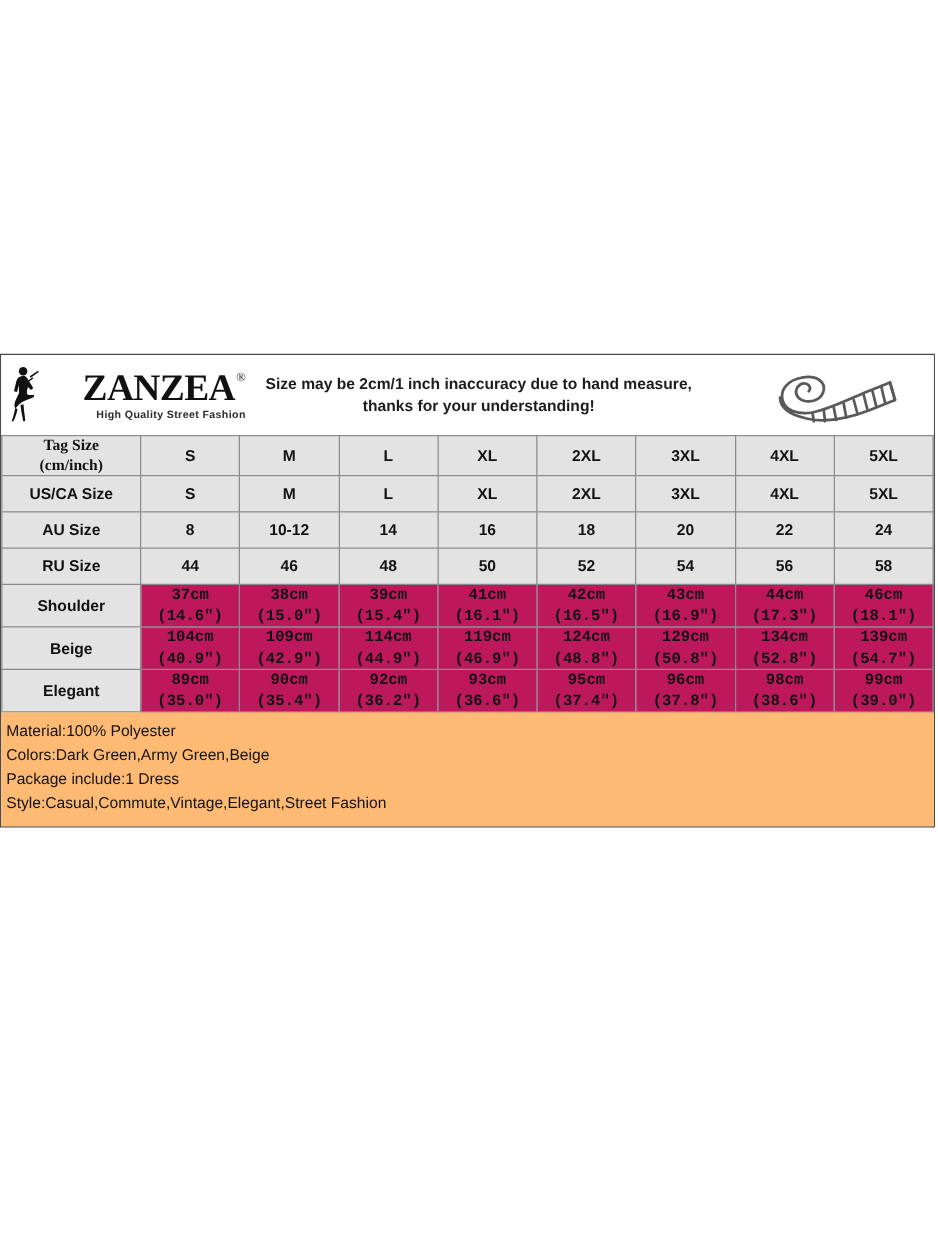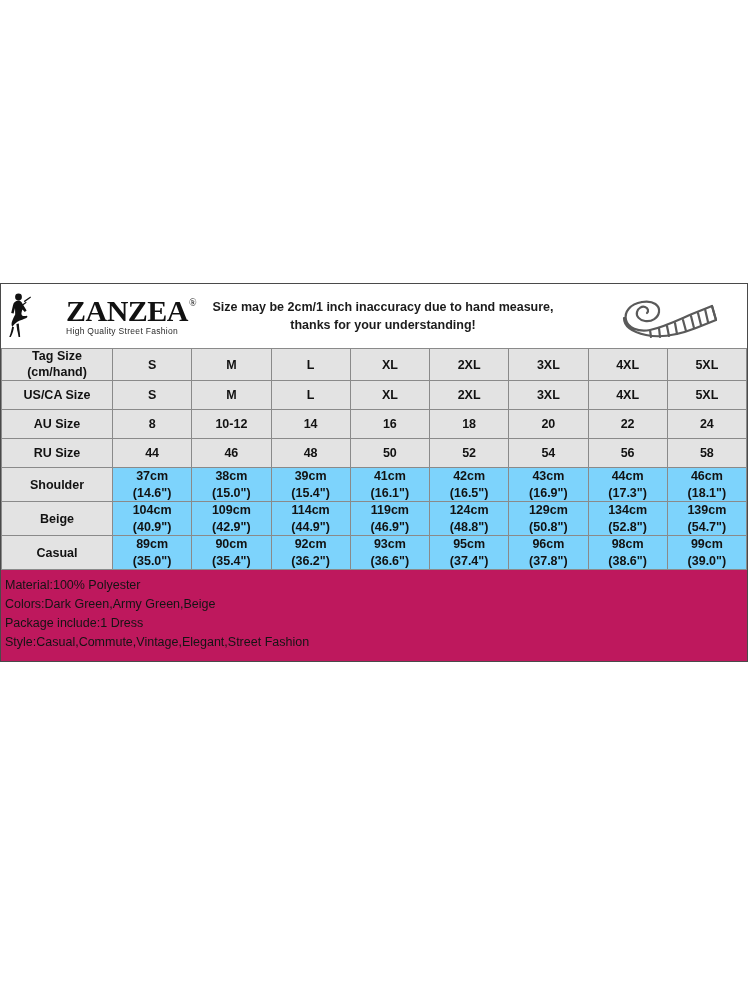--- a/index.html
+++ b/index.html
@@ -67,25 +67,26 @@
   .brand-reg {
     font-family: "Liberation Serif", serif;
     font-size: 10px;
     color: #111111;
     margin-top: 1px;
     margin-left: 1px;
   }
   .brand-tag {
     font-family: "Liberation Sans", sans-serif;
     font-size: 8.5px;
-    font-weight: normal;
+    font-weight: bold;
     color: #2b2b2b;
     letter-spacing: 0.3px;
     margin-top: 1px;
     white-space: nowrap;
+    text-align: right;
   }
 
   .notice {
     flex: 1 1 auto;
     text-align: center;
     font-size: 12.5px;
     font-weight: bold;
     line-height: 1.45;
     color: #1c1c1c;
     padding: 0 4px;
@@ -117,42 +118,44 @@
     height: 28px;
   }
   table.size-table td.rowhead {
     background: #e3e3e3;
     width: 110px;
   }
   table.size-table td.cell-gray {
     background: #e3e3e3;
   }
   table.size-table td.cell-white {
-    background: #7dd3fc;
+    background: #be185d;
     font-weight: bold;
+    font-family: Liberation Mono, monospace;
   }
   td.tagsize {
     line-height: 1.25;
     font-size: 12px;
     height: 38px;
+    font-family: Liberation Serif, serif;
   }
   .meas-row td { height: 38px; }
   .meas {
     display: flex;
     flex-direction: column;
     justify-content: center;
     line-height: 1.32;
   }
   .meas .cm { font-size: 12.5px; }
   .meas .inch { font-size: 12.5px; }
 
   
   .footer {
     padding: 6px 4px 10px 4px;
-    background: #be185d;
+    background: #fdba74;
   }
   .footer div {
     font-size: 12.5px;
     line-height: 1.5;
     color: #141414;
     white-space: nowrap;
   }
 </style>
 </head>
 <body>
@@ -206,21 +209,21 @@
       </svg>
     </div>
   </div>
 
   <table class="size-table">
     <tbody>
 
       <tr>
         <td class="rowhead tagsize">
           <div>Tag Size</div>
-          <div>(cm/hand)</div>
+          <div>(cm/inch)</div>
         </td>
         <td class="cell-gray">S</td>
         <td class="cell-gray">M</td>
         <td class="cell-gray">L</td>
         <td class="cell-gray">XL</td>
         <td class="cell-gray">2XL</td>
         <td class="cell-gray">3XL</td>
         <td class="cell-gray">4XL</td>
         <td class="cell-gray">5XL</td>
       </tr>
@@ -360,21 +363,21 @@
         </td>
         <td class="cell-white">
           <div class="meas">
             <span class="cm">139cm</span>
             <span class="inch">(54.7")</span>
           </div>
         </td>
       </tr>
 
       <tr class="meas-row">
-        <td class="rowhead">Casual</td>
+        <td class="rowhead">Elegant</td>
         <td class="cell-white">
           <div class="meas">
             <span class="cm">89cm</span>
             <span class="inch">(35.0")</span>
           </div>
         </td>
         <td class="cell-white">
           <div class="meas">
             <span class="cm">90cm</span>
             <span class="inch">(35.4")</span>

